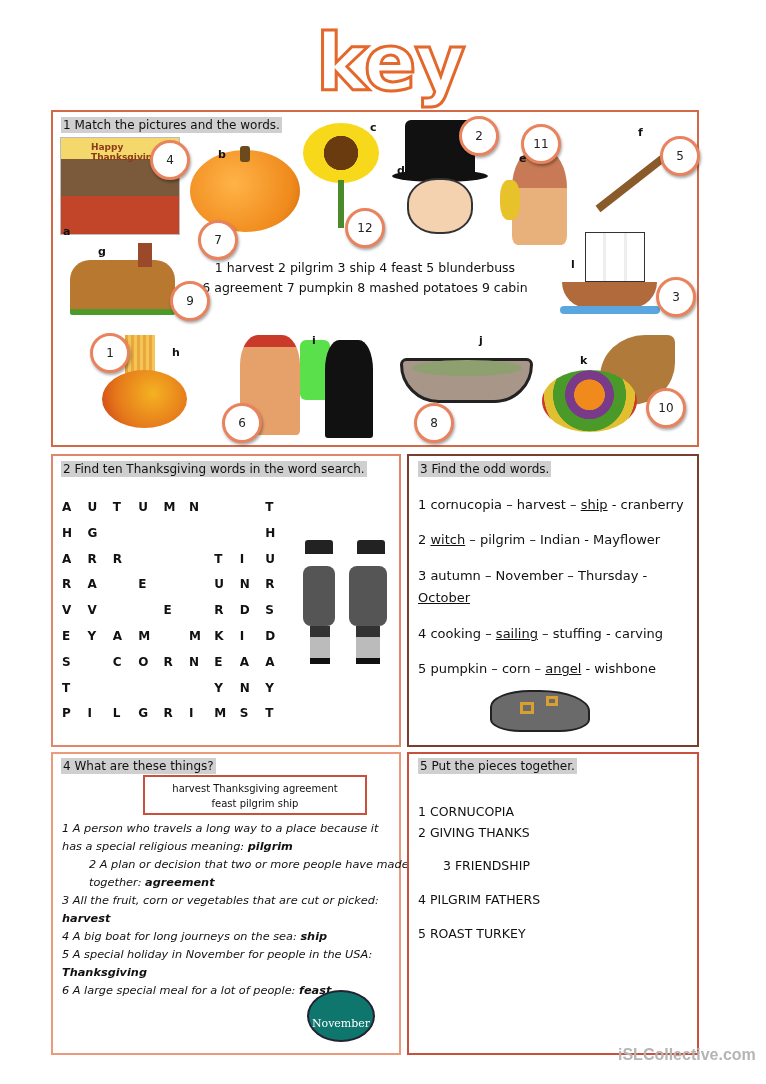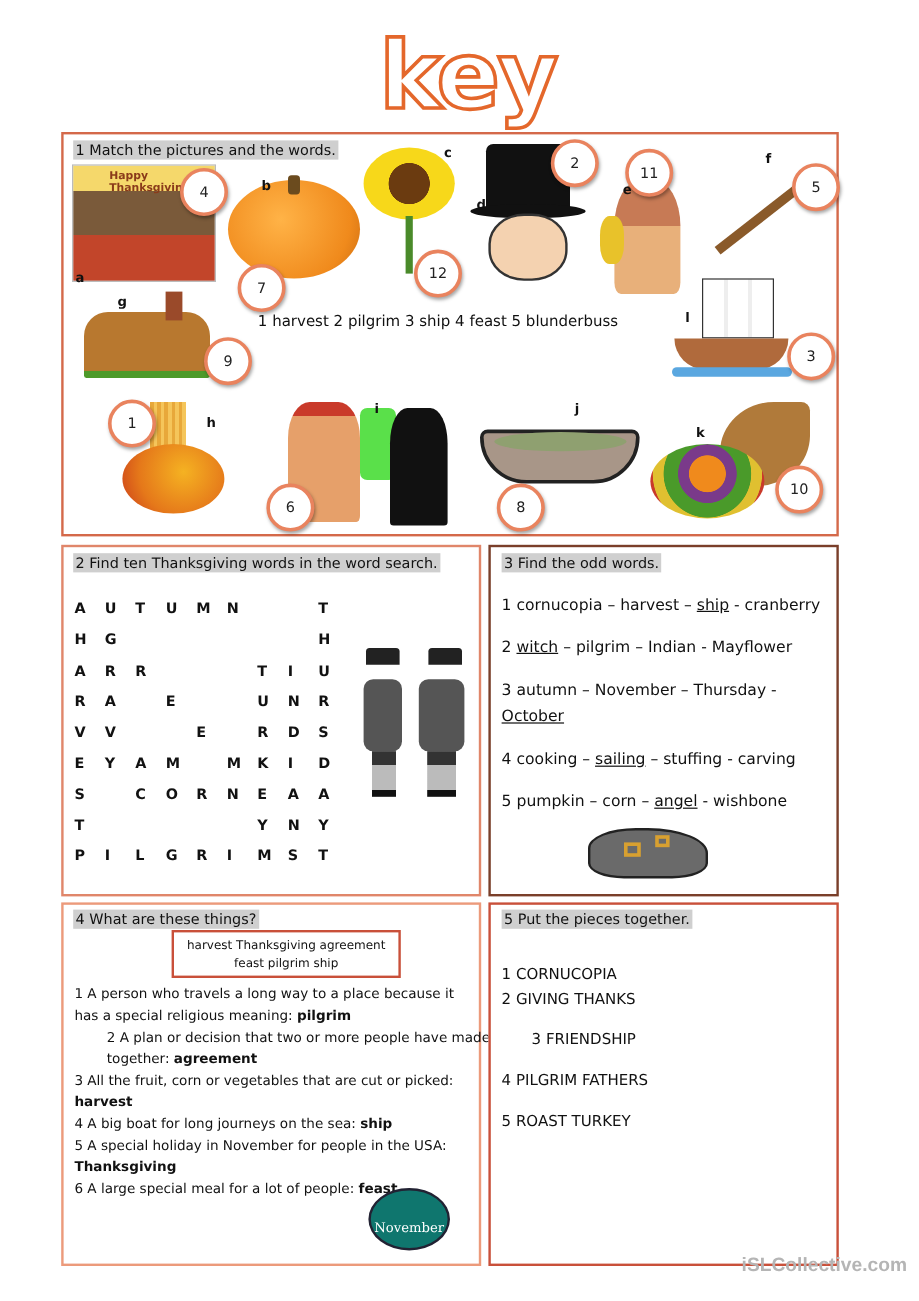--- a/index.html
+++ b/index.html
@@ -18,24 +18,24 @@
           border: 3px solid #e9835e; box-shadow: 1px 2px 3px rgba(0,0,0,0.35);
           display: flex; align-items: center; justify-content: center; font-size: 12px; color: #222; }
   .letter { position: absolute; font-size: 11px; font-weight: bold; color: #111; }
   .wordbank { position: absolute; left: 200px; top: 258px; width: 330px; text-align: center;
               font-size: 12.5px; line-height: 20px; color: #111; }
   .ws-grid { position: absolute; left: 62px; top: 500px; }
   .ws-row { display: flex; height: 25.8px; }
   .ws-cell { width: 25.4px; font-size: 12px; font-weight: bold; }
   .odd { position: absolute; left: 418px; font-size: 13px; color: #111; }
   .odd u { text-decoration: underline; }
-  .def { position: absolute; left: 62px; font-size: 11.3px; color: #111; line-height: 18px; width: 335px; }
+  .def { position: absolute; left: 62px; font-size: 11.3px; color: #111; line-height: 18px; width: 335px; font-style: italic; }
   .def b { font-weight: bold; }
   .pieces { position: absolute; left: 418px; font-size: 12.5px; color: #111; }
-  .wb-box { position: absolute; left: 143px; top: 775px; width: 191px; height: 40px; border: 2px solid #c9503a;
+  .wb-box { position: absolute; left: 143px; top: 775px; width: 224px; height: 40px; border: 2px solid #c9503a;
             text-align: center; font-size: 10px; line-height: 15px; padding-top: 4px; }
   .watermark { position: absolute; left: 618px; top: 1046px; font-size: 16px; font-weight: bold; color: #b5b5b5; font-family: "Liberation Sans", sans-serif; }
   .pic { position: absolute; }
 </style>
 </head>
 <body>
 
 <svg class="abs title-key" viewBox="0 0 160 95">
   <text x="4" y="72" font-family="DejaVu Sans, sans-serif" font-size="78" font-weight="bold" fill="#fff" stroke="#e4672b" stroke-width="3" letter-spacing="-2">key</text>
 </svg>
@@ -69,20 +69,21 @@
 <div class="pic" style="left:500px;top:180px;width:20px;height:40px;background:#e8c22a;border-radius:40%;"></div>
 <div class="letter" style="left:519px;top:152px;">e</div>
 <div class="circ" style="left:521px;top:124px;">11</div>
 
 <div class="pic" style="left:598px;top:150px;width:100px;height:8px;background:#8a5a2a;transform:rotate(-38deg);transform-origin:left center;top:205px;"></div>
 <div class="letter" style="left:638px;top:126px;">f</div>
 <div class="circ" style="left:660px;top:136px;">5</div>
 
 <div class="wordbank">
   <div>1 harvest   2 pilgrim   3 ship   4 feast   5 blunderbuss</div>
+  <div>6 agreement   7 pumpkin   8 mashed potatoes   9 cabin</div>
 </div>
 
 <div class="pic" style="left:70px;top:260px;width:105px;height:55px;background:#b8782f;border-radius:20px 20px 2px 2px;border-bottom:6px solid #4d9a2a;"></div>
 <div class="pic" style="left:138px;top:243px;width:14px;height:24px;background:#9a4a2a;"></div>
 <div class="letter" style="left:98px;top:245px;">g</div>
 <div class="circ" style="left:170px;top:281px;">9</div>
 
 <div class="pic" style="left:585px;top:232px;width:60px;height:50px;background:linear-gradient(90deg,#fff 0 30%, #eee 30% 35%, #fff 35% 65%, #eee 65% 70%, #fff 70%);border:1px solid #333;"></div>
 <div class="pic" style="left:562px;top:282px;width:95px;height:26px;background:#b06a3c;border-radius:0 0 40px 40px;"></div>
 <div class="pic" style="left:560px;top:306px;width:100px;height:8px;background:#5aa7e0;border-radius:4px;"></div>

